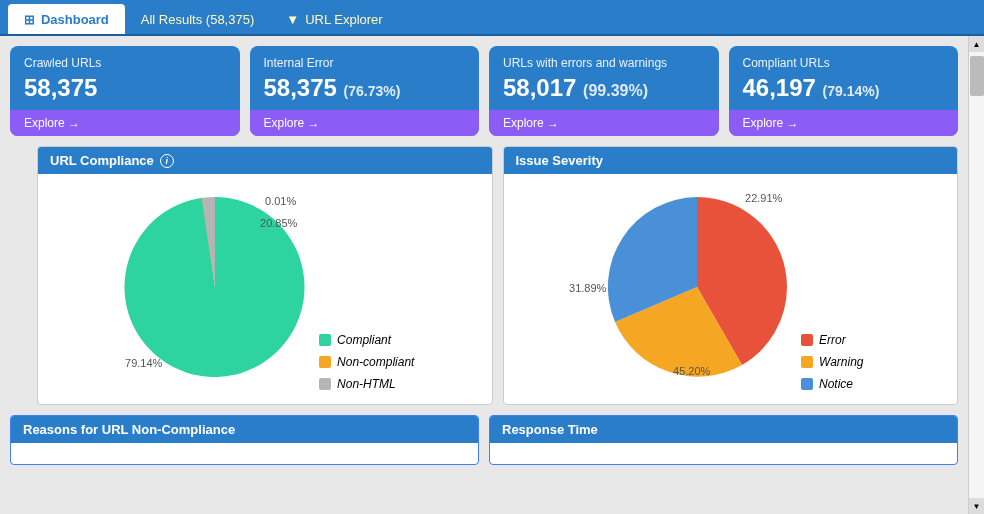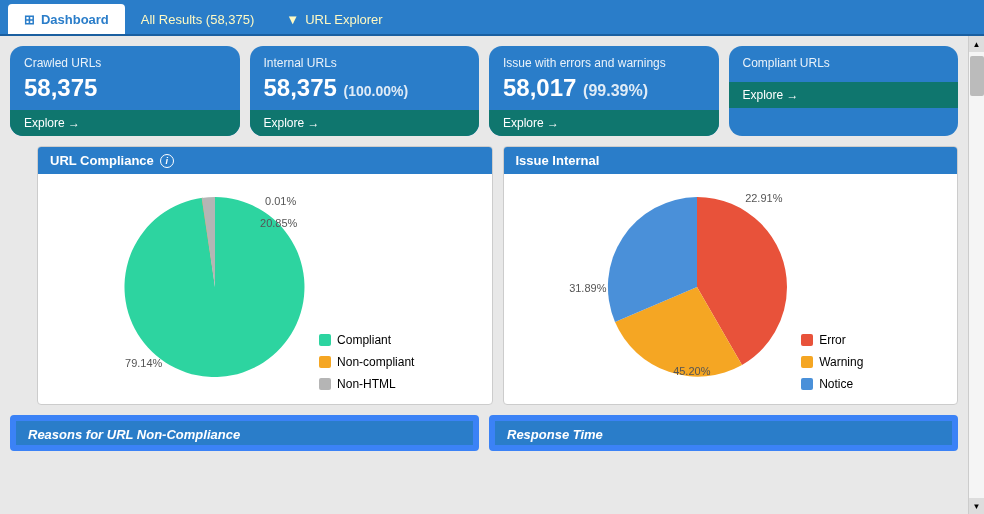--- a/index.html
+++ b/index.html
@@ -45,21 +45,21 @@
 
     
     .metric-cards {
       display: grid;
       grid-template-columns: repeat(4, 1fr);
       gap: 10px;
       margin-bottom: 10px;
     }
     .metric-card {
       background: #2a7dc9;
-      border-radius: 13px;
+      border-radius: 8px;
       overflow: hidden;
     }
     .metric-card-body {
       padding: 10px 14px 8px;
       color: #fff;
     }
     .metric-card-title {
       font-size: 12px;
       opacity: 0.9;
       margin-bottom: 4px;
@@ -67,21 +67,21 @@
     .metric-card-value {
       font-size: 24px;
       font-weight: bold;
       color: #fff;
     }
     .metric-card-sub {
       font-size: 13px;
       opacity: 0.85;
     }
     .metric-card-footer {
-      background: #0f766e;
+      background: #8b5cf6;
       padding: 6px 14px;
       color: #fff;
       font-size: 12px;
       cursor: pointer;
       display: flex;
       align-items: center;
       gap: 4px;
     }
 
     
@@ -117,25 +117,24 @@
     }
 
     
     .bottom-row {
       display: grid;
       grid-template-columns: 1fr 1fr;
       gap: 10px;
     }
     .bottom-panel {
       background: #fff;
-      border: 6px solid #3b82f6;
+      border: 1px solid #3b82f6;
       border-radius: 4px;
       overflow: hidden;
-      height: 36px;
-      font-style: italic;
+      height: 50px;
     }
     .bottom-panel-header {
       background: #2a7dc9;
       color: #fff;
       padding: 6px 12px;
       font-size: 13px;
       font-weight: bold;
     }
 
     
@@ -182,20 +181,21 @@
     .pie-legend {
       display: flex;
       flex-direction: column;
       gap: 8px;
       font-size: 12px;
     }
     .legend-item {
       display: flex;
       align-items: center;
       gap: 6px;
+      font-style: italic;
     }
     .legend-dot {
       width: 12px;
       height: 12px;
       border-radius: 2px;
       flex-shrink: 0;
     }
 
     .info-icon {
       display: inline-flex;
@@ -236,39 +236,42 @@
       <div class="metric-card-body">
         <div class="metric-card-title">Crawled URLs</div>
         <div class="metric-card-value">
           58,375
         </div>
       </div>
       <div class="metric-card-footer">Explore →</div>
     </div>
         <div class="metric-card">
       <div class="metric-card-body">
-        <div class="metric-card-title">Internal URLs</div>
+        <div class="metric-card-title">Internal Error</div>
         <div class="metric-card-value">
-          58,375 <span class="metric-card-sub" style="font-size:14px;">(100.00%)</span>
+          58,375 <span class="metric-card-sub" style="font-size:14px;">(76.73%)</span>
         </div>
       </div>
       <div class="metric-card-footer">Explore →</div>
     </div>
         <div class="metric-card">
       <div class="metric-card-body">
-        <div class="metric-card-title">Issue with errors and warnings</div>
+        <div class="metric-card-title">URLs with errors and warnings</div>
         <div class="metric-card-value">
           58,017 <span class="metric-card-sub" style="font-size:16px;">(99.39%)</span>
         </div>
       </div>
       <div class="metric-card-footer">Explore →</div>
     </div>
         <div class="metric-card">
       <div class="metric-card-body">
         <div class="metric-card-title">Compliant URLs</div>
+        <div class="metric-card-value">
+          46,197 <span class="metric-card-sub" style="font-size:14px;">(79.14%)</span>
+        </div>
       </div>
       <div class="metric-card-footer">Explore →</div>
     </div>
       </div>
 
     <div class="charts-row">
 
       <div class="chart-panel">
         <div class="chart-panel-header">
           <span>URL Compliance</span>
@@ -302,21 +305,21 @@
                 <div class="legend-dot" style="background:#b5b5b5;"></div>
                 <span>Non-HTML</span>
               </div>
             </div>
           </div>
         </div>
       </div>
 
       <div class="chart-panel">
         <div class="chart-panel-header">
-          <span>Issue Internal</span>
+          <span>Issue Severity</span>
         </div>
         <div class="chart-panel-body">
           <div class="pie-chart-container">
             <div style="position:relative;">
               <svg width="200" height="200" viewBox="0 0 200 200">
 
                 <path d="M100,100 L100,10 A90,90 0 0,1 190,100 A90,90 0 0,1 145,178 Z" fill="#e8523a"></path>
 
                 <path d="M100,100 L145,178 A90,90 0 0,1 18,135 Z" fill="#f5a623"></path>
 

